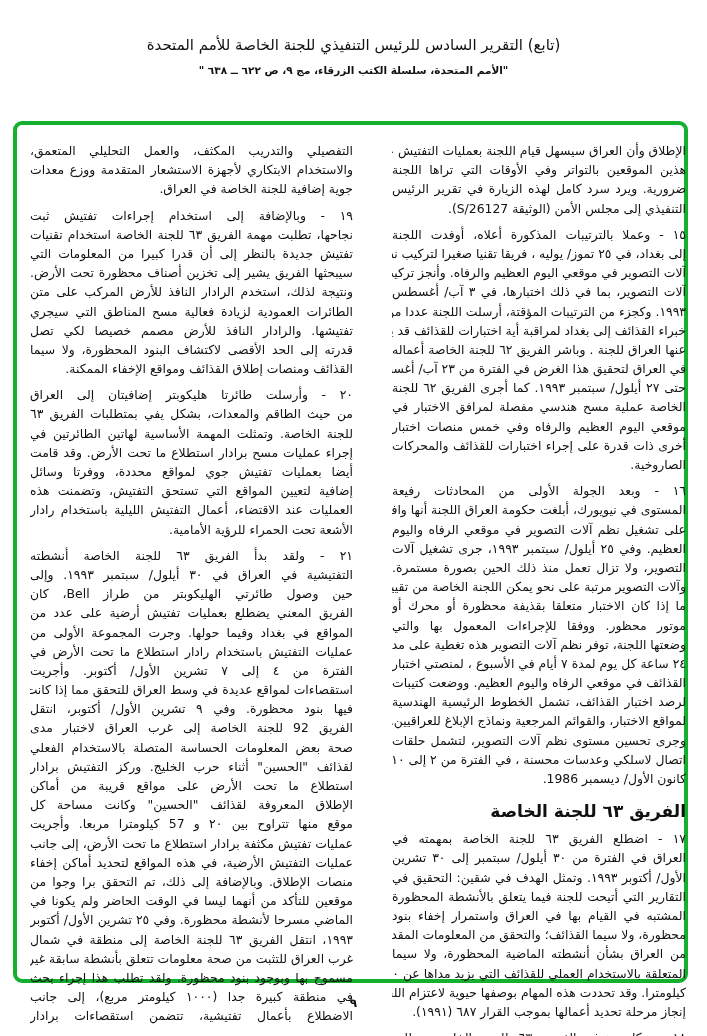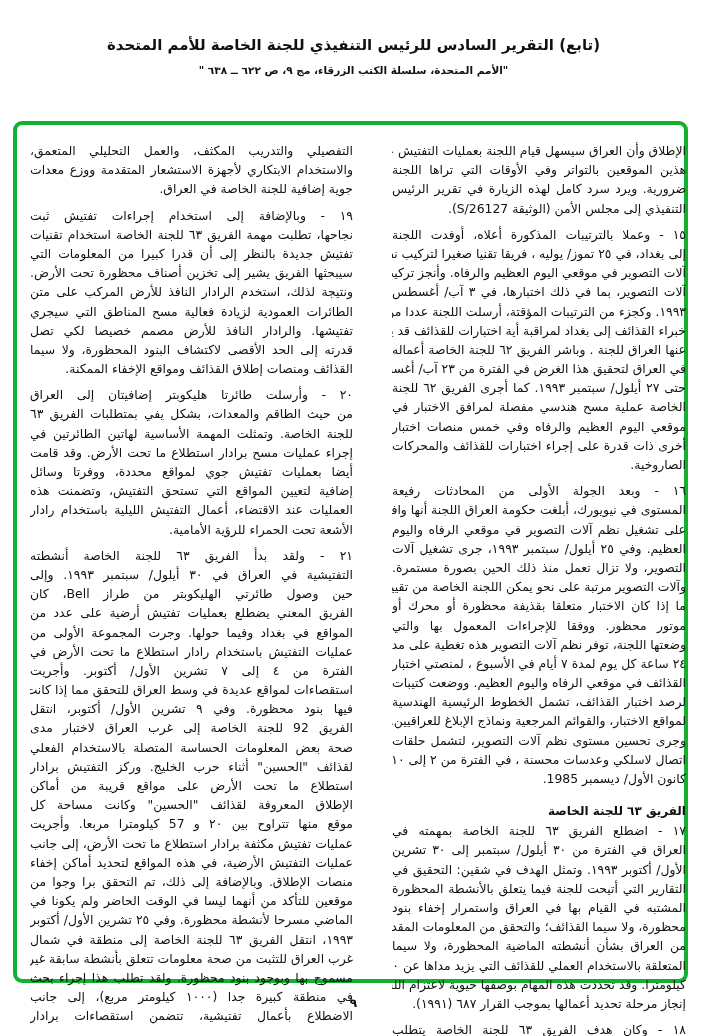--- a/index.html
+++ b/index.html
@@ -1,30 +1,30 @@
 <!DOCTYPE html>
 <html><head>
 <meta charset="utf-8">
 <style>
   html, body { margin: 0; padding: 0; background: #ffffff; }
   body { width: 707px; height: 1036px; position: relative; overflow: hidden;
          font-family: "DejaVu Sans", "Liberation Sans", sans-serif; color: #111; }
   .header { position: absolute; top: 34px; left: 0; width: 707px; text-align: center; direction: rtl; }
-  .h-title { font-size: 15px; font-weight: bold; line-height: 22px; }
+  .h-title { font-size: 15px; font-weight: normal; line-height: 22px; }
   .h-date { font-size: 15px; font-weight: bold; line-height: 22px; margin-top: 8px; }
   .h-src { font-size: 10.5px; font-weight: bold; line-height: 16px; margin-top: 6px; }
   .frame { position: absolute; left: 13px; top: 121px; width: 675px; height: 862px;
            border: 4px solid #14b02f; border-radius: 9px; box-sizing: border-box; }
   .col { position: absolute; top: 141px; direction: rtl; font-size: 12.4px; line-height: 19.2px; }
   .col-right { left: 392px; width: 294px; }
   .col-left { left: 30px; width: 323px; }
   .ln { display: block; text-align: justify; text-align-last: justify; white-space: nowrap; height: 19.2px; overflow: hidden; }
   .ln.last { text-align-last: right; }
   .para { margin-bottom: 7px; }
-  .sec-head { font-weight: bold; margin: 14px 0 0 0; font-size: 12px; line-height: 19px; }
+  .sec-head { font-weight: bold; margin: 14px 0 8px 0; font-size: 17px; line-height: 19px; }
   .page-num { position: absolute; top: 996px; left: 0; width: 707px; text-align: center; font-size: 12px; font-weight: bold; direction: rtl; }
 </style>
 </head>
 <body>
 
 <div class="header">
   <div class="h-title">(تابع) التقرير السادس للرئيس التنفيذي للجنة الخاصة للأمم المتحدة</div>
   <div class="h-src">"الأمم المتحدة، سلسلة الكتب الزرقاء، مج ٩، ص ٦٢٢ ــ ٦٣٨ "</div>
 </div>
 
@@ -62,21 +62,21 @@
         <span class="ln">وآلات التصوير مرتبة على نحو يمكن اللجنة الخاصة من تقييم</span>
         <span class="ln">ما إذا كان الاختبار متعلقا بقذيفة محظورة أو محرك أو</span>
         <span class="ln">موتور محظور. ووفقا للإجراءات المعمول بها والتي</span>
         <span class="ln">وضعتها اللجنة، توفر نظم آلات التصوير هذه تغطية على مدار</span>
         <span class="ln">٢٤ ساعة كل يوم لمدة ٧ أيام في الأسبوع ، لمنصتي اختبار</span>
         <span class="ln">القذائف في موقعي الرفاه واليوم العظيم. ووضعت كتيبات</span>
         <span class="ln">لرصد اختبار القذائف، تشمل الخطوط الرئيسية الهندسية</span>
         <span class="ln">لمواقع الاختبار، والقوائم المرجعية ونماذج الإبلاغ للعراقيين.</span>
         <span class="ln">وجرى تحسين مستوى نظم آلات التصوير، لتشمل حلقات</span>
         <span class="ln">اتصال لاسلكي وعدسات محسنة ، في الفترة من ٢ إلى ١٠</span>
-        <span class="ln last">كانون الأول/ ديسمبر 1985.</span>
+        <span class="ln last">كانون الأول/ ديسمبر 1986.</span>
       </div>
     </div>
   <div class="sec-head">الفريق ٦٣ للجنة الخاصة</div>
   <div id="right-paras-after">
       <div class="para">
         <span class="ln">١٧ -    اضطلع الفريق ٦٣ للجنة الخاصة بمهمته في</span>
         <span class="ln">العراق في الفترة من ٣٠ أيلول/ سبتمبر إلى ٣٠ تشرين</span>
         <span class="ln">الأول/ أكتوبر ١٩٩٣. وتمثل الهدف في شقين: التحقيق في</span>
         <span class="ln">التقارير التي أتيحت للجنة فيما يتعلق بالأنشطة المحظورة</span>
         <span class="ln">المشتبه في القيام بها في العراق واستمرار إخفاء بنود</span>

